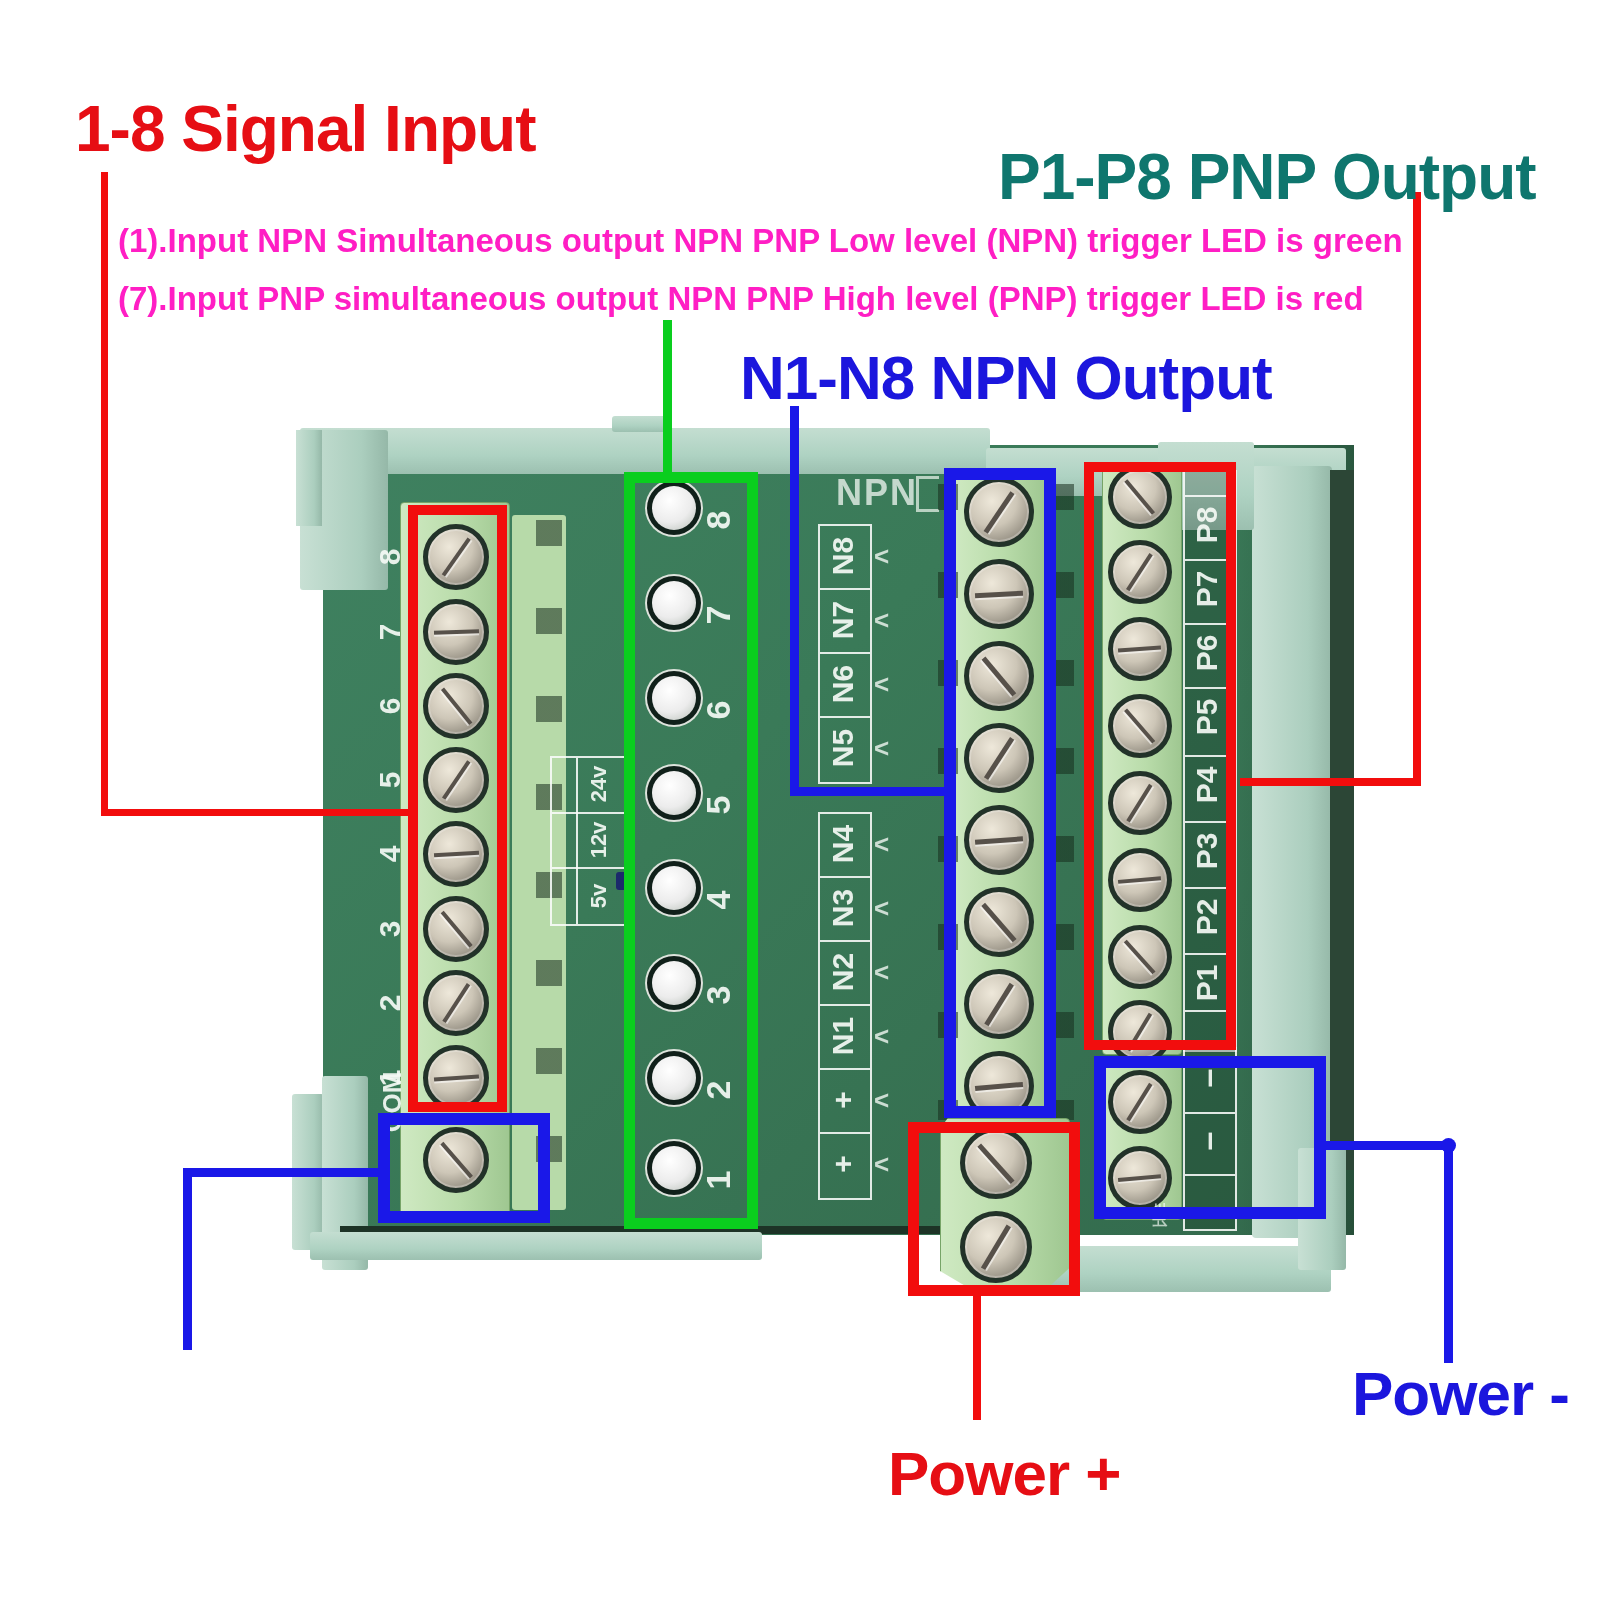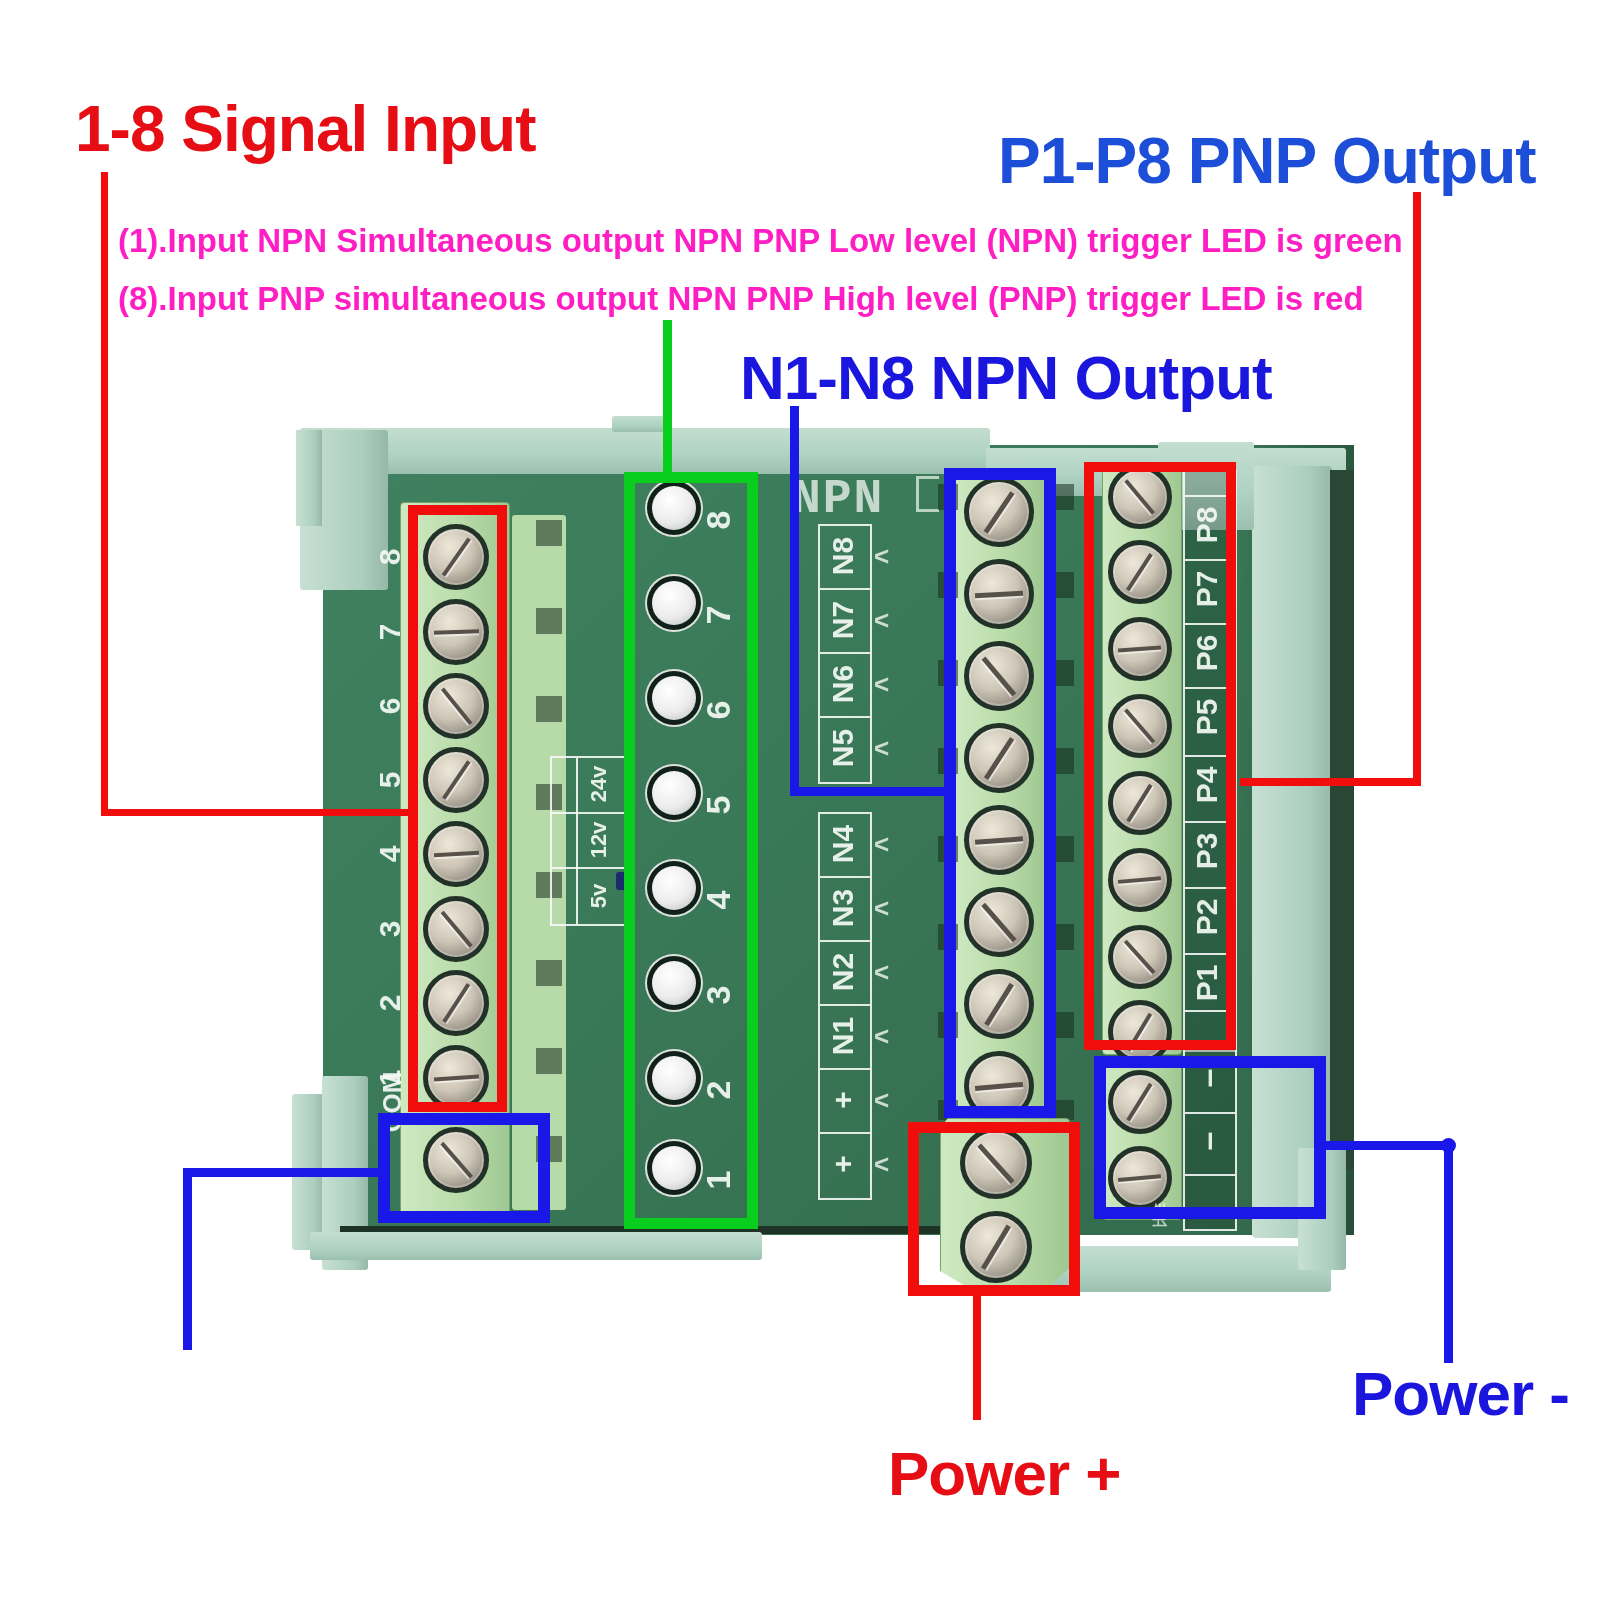--- a/index.html
+++ b/index.html
@@ -143,21 +143,21 @@
         <div class="ledring" style="left: 645px; top: 1049px; width: 54px; height: 54px;">
           <div class="ledcap" style="left: 5px; top: 5px; width: 44px; height: 44px;"></div>
         </div>
         <div class="rot silk" style="left: 718px; top: 1090px; font-size: 34px;">2</div>
         <div class="ledring" style="left: 645px; top: 1139px; width: 54px; height: 54px;">
           <div class="ledcap" style="left: 5px; top: 5px; width: 44px; height: 44px;"></div>
         </div>
         <div class="rot silk" style="left: 718px; top: 1180px; font-size: 34px;">1</div>
       </div>
 
-    <div class="abs silk" style="left:792px;top:472px;font-size:48px;letter-spacing:2px;opacity:.8;font-family:Liberation Mono, monospace;">NPN</div>
+    <div class="abs silk" style="left:836px;top:472px;font-size:36px;letter-spacing:2px;opacity:.8;">NPN</div>
     <div class="abs" style="left:916px;top:476px;width:20px;height:30px;border:3px solid rgba(240,248,240,.7);border-right:none;"></div>
 
     <div class="abs cellbox" style="left:818px;top:524px;width:50px;height:256px;">
       <div class="celldiv" style="top:62px;"></div>
         <div class="celldiv" style="top:126px;"></div>
         <div class="celldiv" style="top:190px;"></div>
     </div>
     <div class="abs cellbox" style="left:818px;top:812px;width:50px;height:384px;">
       <div class="celldiv" style="top:62px;"></div>
         <div class="celldiv" style="top:126px;"></div>
@@ -313,19 +313,19 @@
   <div class="a-line" style="left:1413px;top:192px;width:8px;height:594px;background:#f20d0d;"></div>
   <div class="a-line" style="left:1240px;top:778px;width:181px;height:8px;background:#f20d0d;"></div>
   <div class="a-line" style="left:183px;top:1168px;width:199px;height:9px;background:#1a18e8;"></div>
   <div class="a-line" style="left:183px;top:1168px;width:9px;height:182px;background:#1a18e8;"></div>
   <div class="a-line" style="left:973px;top:1294px;width:8px;height:126px;background:#f20d0d;"></div>
   <div class="a-line" style="left:1323px;top:1141px;width:129px;height:9px;background:#1a18e8;"></div>
   <div class="a-line" style="left:1444px;top:1141px;width:9px;height:222px;background:#1a18e8;"></div>
   <div class="a-line" style="left:1441px;top:1138px;width:15px;height:15px;border-radius:50%;background:#1a18e8;"></div>
 
   <div class="title" style="left:75px;top:92px;font-size:64px;color:#e60e14;">1-8 Signal Input</div>
-  <div class="title" style="left:998px;top:124px;font-size:64px;color:#1d4ed8;">P1-P8 PNP Output</div>
+  <div class="title" style="left:998px;top:140px;font-size:64px;color:#0f766e;">P1-P8 PNP Output</div>
   <div class="note" style="left:118px;top:222px;font-size:33px;color:#ff1ec4;">(1).Input NPN Simultaneous output NPN PNP Low level (NPN) trigger LED is green</div>
-  <div class="note" style="left:118px;top:280px;font-size:33px;color:#ff1ec4;">(8).Input PNP simultaneous output NPN PNP High level (PNP) trigger LED is red</div>
+  <div class="note" style="left:118px;top:280px;font-size:33px;color:#ff1ec4;">(7).Input PNP simultaneous output NPN PNP High level (PNP) trigger LED is red</div>
   <div class="title" style="left:740px;top:342px;font-size:62px;color:#1b16dd;">N1-N8 NPN Output</div>
   <div class="title" style="left:1352px;top:1358px;font-size:62px;color:#1b16dd;">Power -</div>
   <div class="title" style="left:888px;top:1438px;font-size:62px;color:#e60e14;">Power +</div>
 </div>
 
 </body></html>

